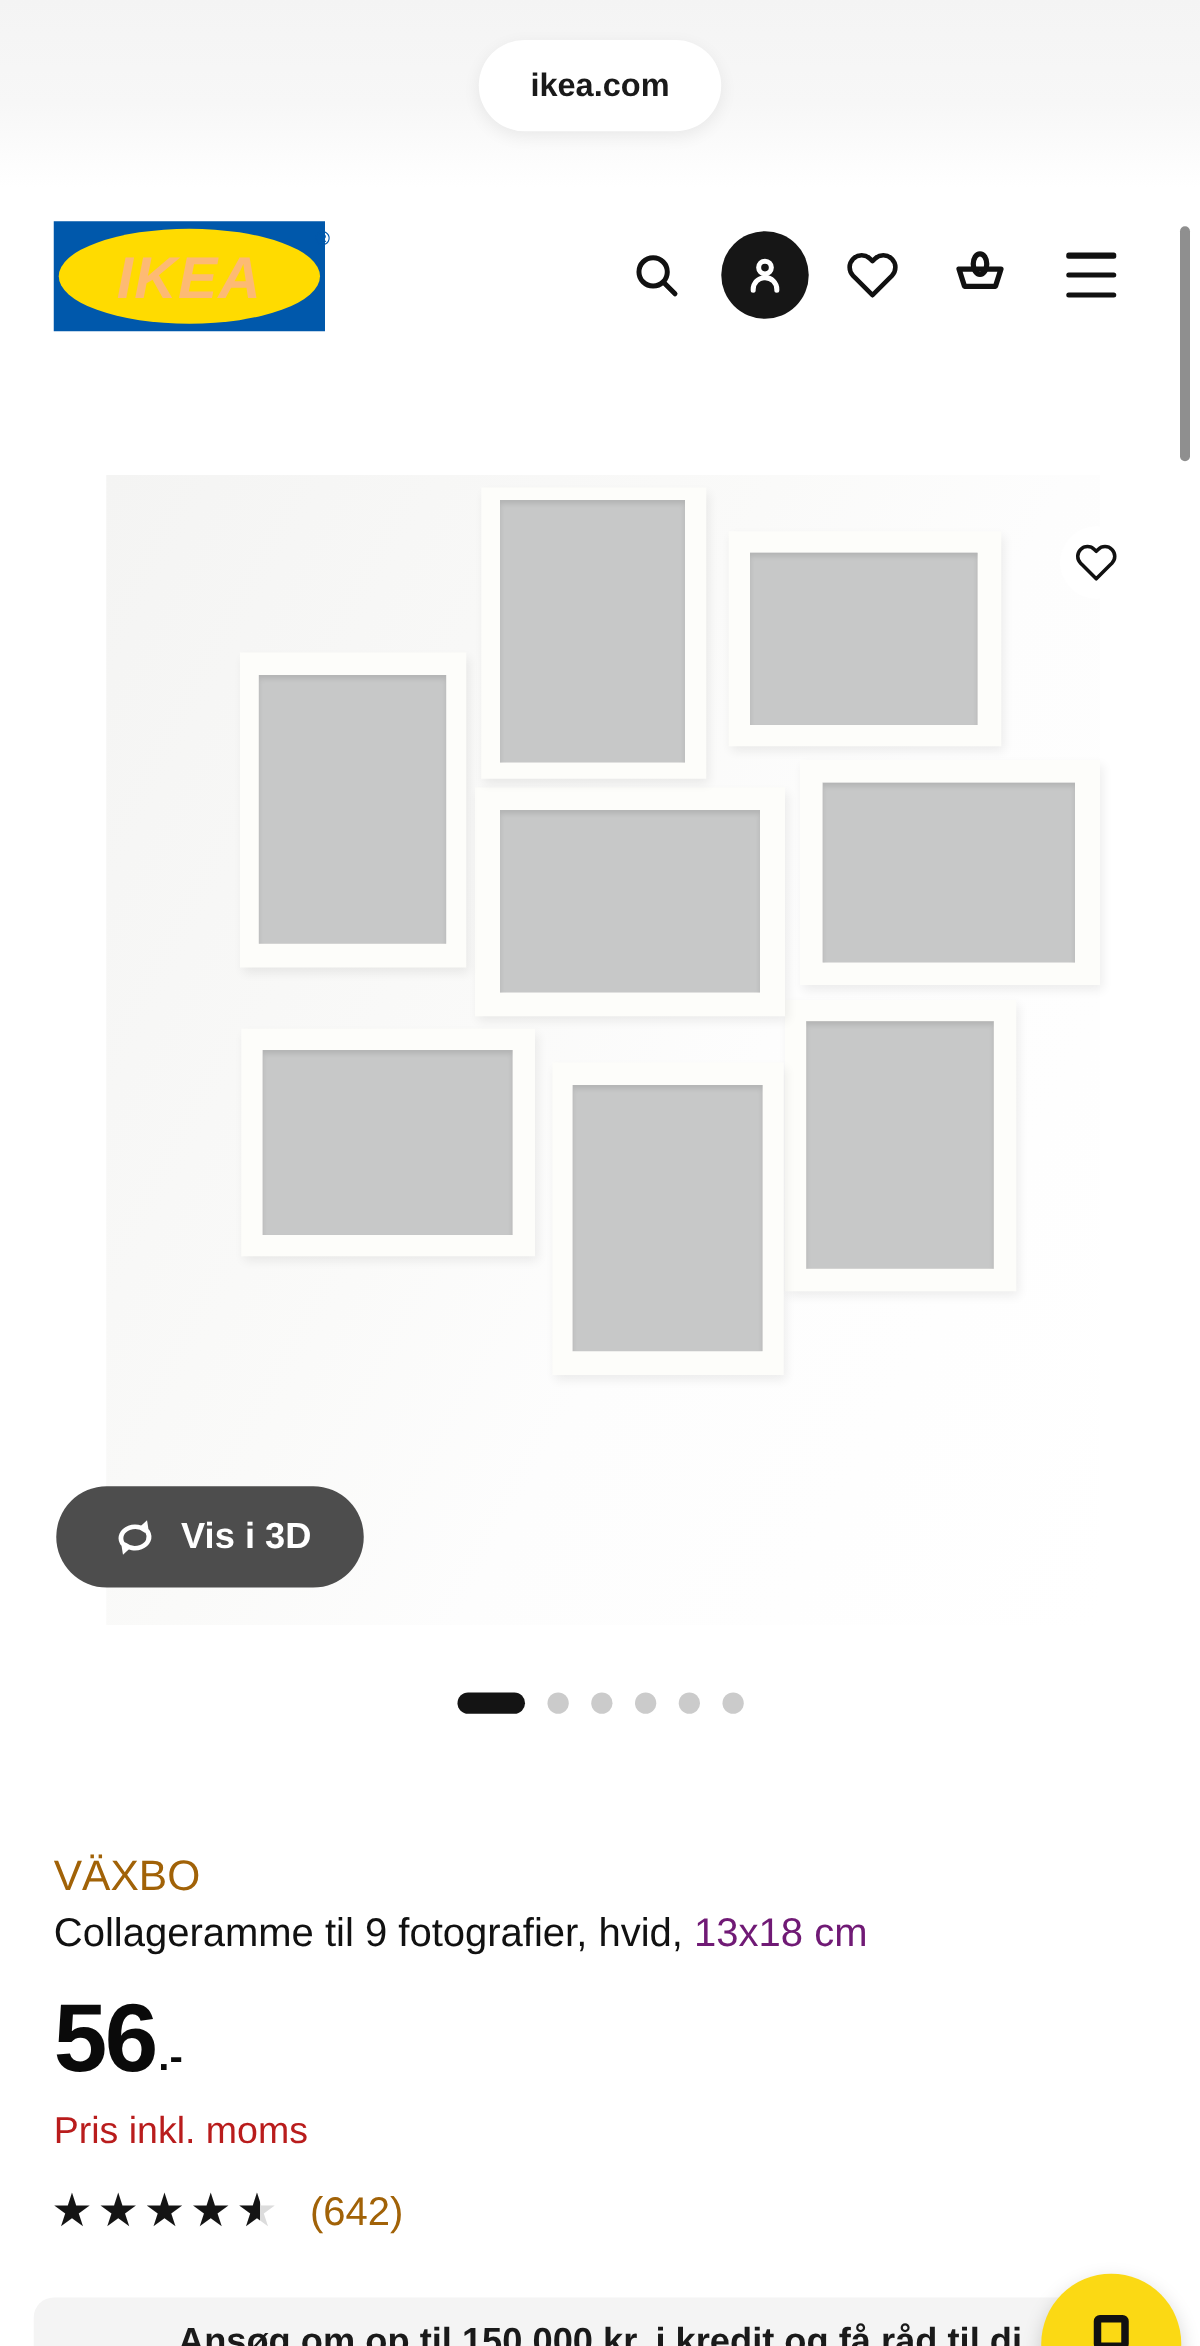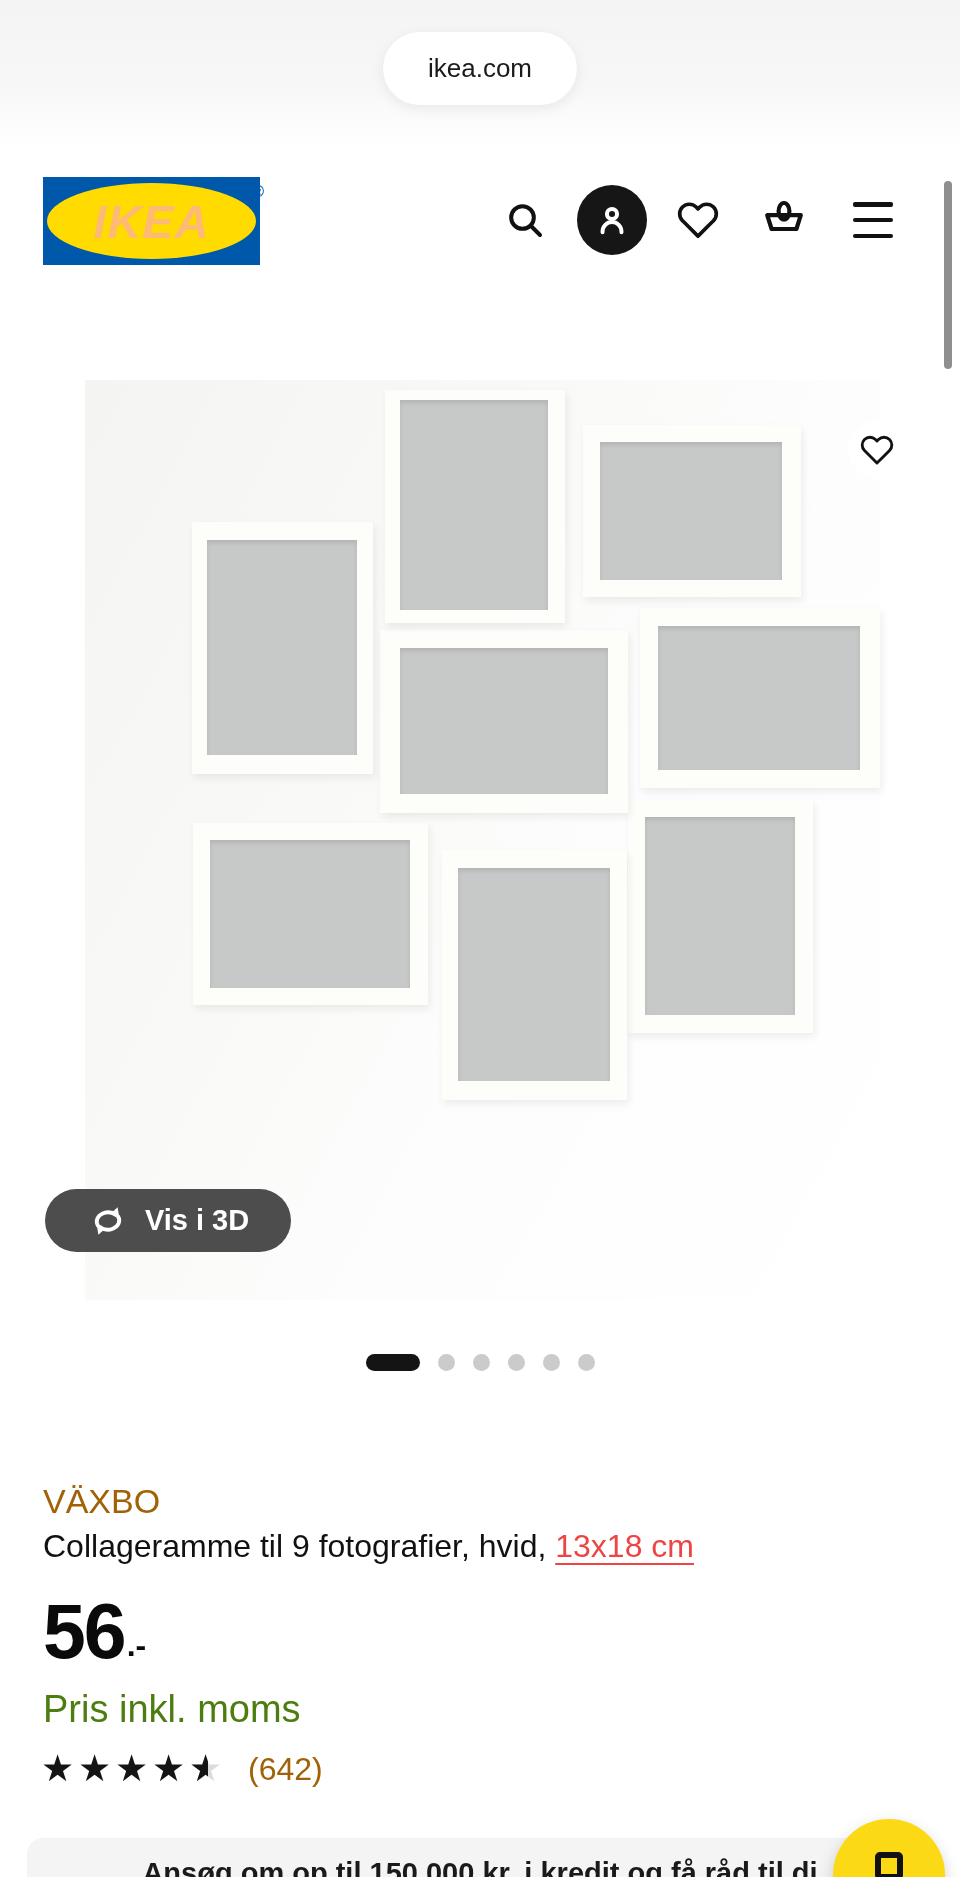--- a/index.html
+++ b/index.html
@@ -6,21 +6,21 @@
   html,body { background:#fff; }
   body { font-family:"Liberation Sans", sans-serif; color:#111; }
   .page { position:relative; width:960px; height:1877px; overflow:hidden; background:#fff; margin:0 auto; }
 
   
   .top-strip { position:absolute; left:0; top:0; width:960px; height:150px;
     background:linear-gradient(#f4f4f4 0%, #f7f7f7 55%, #ffffff 100%); }
   .url-pill { position:absolute; left:383px; top:32px; width:194px; height:73px;
     background:#fff; border-radius:37px; box-shadow:0 4px 14px rgba(0,0,0,.07);
     display:flex; align-items:center; justify-content:center;
-    font-size:26px; font-weight:400; color:#1a1a1a; cursor:pointer; }
+    font-size:26px; font-weight:700; color:#1a1a1a; cursor:pointer; }
 
   
   .logo { position:absolute; left:43px; top:177px; width:217px; height:88px; background:#0058AB; cursor:pointer; }
   .logo-ellipse { position:absolute; left:4px; top:6px; width:209px; height:76px; background:#FFDB00; border-radius:50%; }
   .logo-text { position:absolute; left:0; top:0; width:100%; height:100%;
     display:flex; align-items:center; justify-content:center;
     font-size:47px; font-weight:900; font-style:italic; letter-spacing:1px; color:#fdba74; }
   .logo-reg { position:absolute; right:-4px; top:6px; font-size:16px; font-weight:700; color:#0058AB; font-style:normal; }
 
   .hicon { position:absolute; top:196px; height:48px; display:flex; align-items:center; justify-content:center; cursor:pointer; }
@@ -33,36 +33,36 @@
   .scroll-thumb { position:absolute; left:944px; top:181px; width:8px; height:188px; background:#8f8f8f; border-radius:4px; cursor:grab; }
 
   
   .gallery { position:absolute; left:85px; top:380px; width:795px; height:920px;
     background:linear-gradient(118deg, #f4f4f3 0%, #fafaf9 42%, #fdfdfd 60%, #ffffff 100%); }
   .frame { position:absolute; background:#fdfdfa; box-shadow:2px 4px 8px rgba(0,0,0,.07); }
   .opening { position:absolute; background:#c7c8c8; box-shadow:inset 0 3px 4px rgba(0,0,0,.10); }
   .fav-btn { position:absolute; left:763px; top:41px; width:58px; height:58px; border:none; border-radius:50%;
     background:#fff; display:flex; align-items:center; justify-content:center; cursor:pointer; }
 
-  .btn-3d { position:absolute; left:45px; top:1189px; width:246px; height:63px; border:none; border-radius:41px;
+  .btn-3d { position:absolute; left:45px; top:1189px; width:246px; height:81px; border:none; border-radius:41px;
     background:#4d4d4d; color:#fff; display:flex; align-items:center; justify-content:center; gap:16px;
     font-family:"Liberation Sans", sans-serif; font-size:29px; font-weight:700; cursor:pointer; }
 
   .dots { position:absolute; left:0; top:1354px; width:960px; display:flex; align-items:center; justify-content:center; }
   .dot { width:17px; height:17px; border-radius:9px; background:#cbcbcb; margin:0 9px; cursor:pointer; }
   .dot.active { width:54px; background:#141414; }
 
   
   .p-name { position:absolute; left:43px; top:1482px; font-size:34px; font-weight:400; color:#a16207; }
   .p-desc { position:absolute; left:43px; top:1528px; font-size:32px; font-weight:400; color:#111; }
-  .p-desc a { color:#ef4444; text-decoration:underline; text-underline-offset:6px; text-decoration-thickness:2px; cursor:pointer; }
+  .p-desc a { color:#701a75; text-underline-offset:6px; text-decoration-thickness:2px; cursor:pointer; }
   .price-row { position:absolute; left:43px; top:1598px; display:flex; align-items:flex-end; }
   .price-int { font-size:77px; font-weight:800; letter-spacing:-2px; line-height:0.88; color:#0a0a0a; }
   .price-suffix { font-size:32px; font-weight:800; margin-left:2px; margin-bottom:2px; color:#0a0a0a; }
-  .vat { position:absolute; left:43px; top:1688px; font-size:38px; color:#4d7c0f; }
+  .vat { position:absolute; left:43px; top:1688px; font-size:30px; color:#b91c1c; }
   .rating-row { position:absolute; left:41px; top:1748px; display:flex; align-items:center; cursor:pointer; }
   .stars { display:flex; }
   .star { position:relative; width:37px; font-size:37px; line-height:42px; color:#141414;
     font-family:"DejaVu Sans", sans-serif; }
   .star.empty { color:#dcdcdc; }
   .star .fillpart { position:absolute; left:0; top:0; overflow:hidden; color:#141414; white-space:nowrap; }
   .rating-count { font-size:32px; color:#a16207; margin-left:22px; }
 
   
   .promo { position:absolute; left:27px; top:1838px; width:906px; height:120px; background:#f4f4f4; border-radius:16px;

